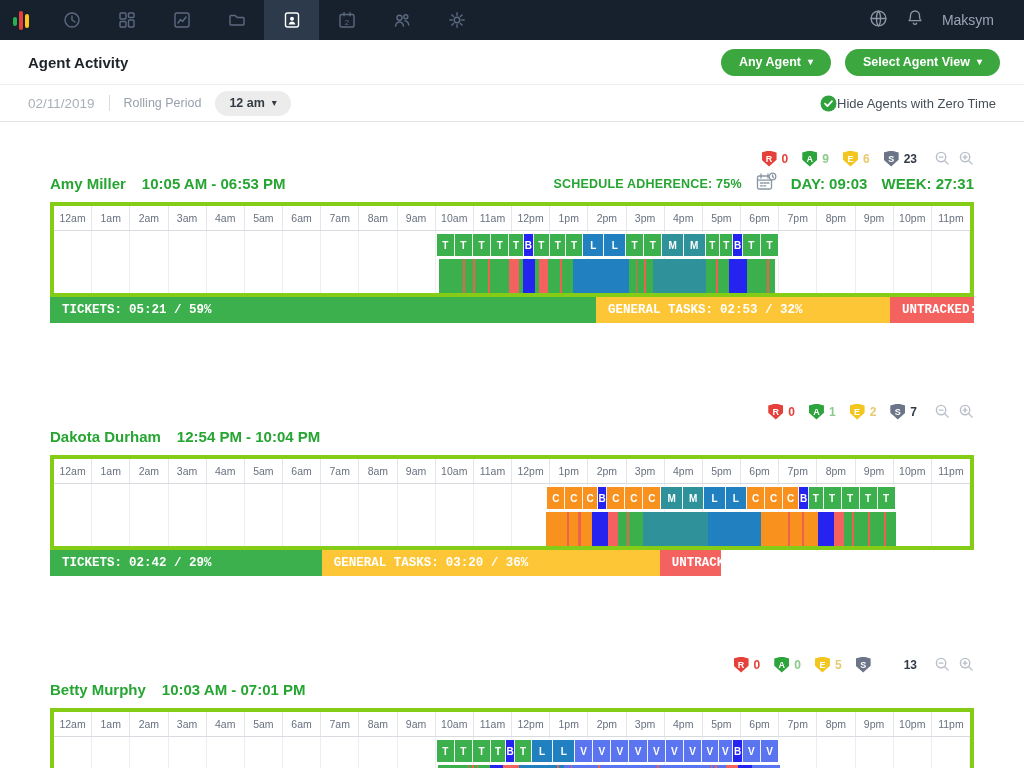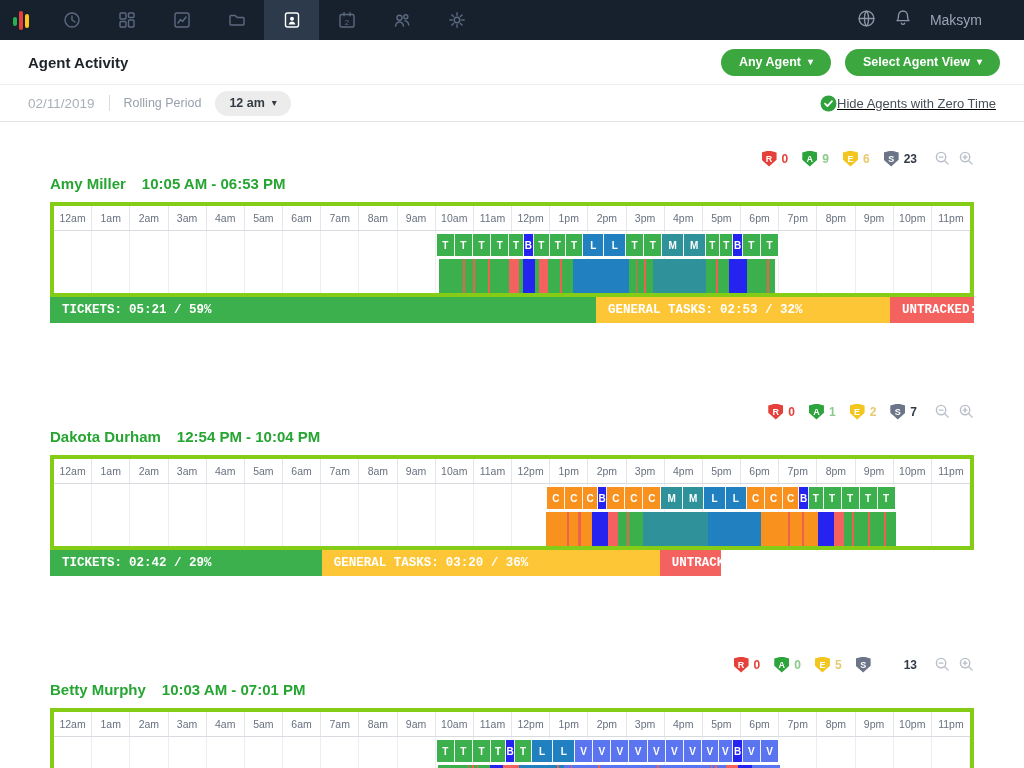--- a/index.html
+++ b/index.html
@@ -4,39 +4,39 @@
 <style>
   html,body{margin:0;padding:0;width:1024px;height:768px;overflow:hidden;background:#fff;
     font-family:"Liberation Sans","DejaVu Sans",sans-serif;-webkit-font-smoothing:antialiased;}
   
   .navbar{height:40px;background:#17212e;display:flex;align-items:stretch;}
   .logo-wrap{width:44px;display:flex;align-items:center;justify-content:center;}
   .nav-item{width:55px;display:flex;align-items:center;justify-content:center;cursor:pointer;}
   .nav-item svg{stroke:#5c6a80;fill:none;stroke-width:1.4;stroke-linecap:round;stroke-linejoin:round;}
   .nav-item.active{background:#2c3a4b;}
   .nav-item.active svg{stroke:#fff;}
-  .nav-right{margin-left:auto;display:flex;align-items:center;gap:18px;padding-right:42px;}
+  .nav-right{margin-left:auto;display:flex;align-items:center;gap:18px;padding-right:30px;}
   .nav-right svg{stroke:#8b95a4;fill:none;stroke-width:1.3;stroke-linecap:round;stroke-linejoin:round;}
   .nav-user{color:#9aa4b2;font-size:14px;cursor:pointer;}
   
   .page-header{height:44px;display:flex;align-items:center;border-bottom:1px solid #ececec;padding:0 24px 0 28px;}
   .page-title{font-size:15px;font-weight:700;color:#1e2429;}
   .header-actions{margin-left:auto;display:flex;gap:14px;}
   .pill-btn{background:#3ca63f;color:#fff;font-size:12.5px;font-weight:700;border:none;border-radius:15px;
     height:27px;padding:0 18px;display:flex;align-items:center;gap:7px;cursor:pointer;}
   .caret{font-size:10px;line-height:1;}
   
   .filter-bar{height:36px;display:flex;align-items:center;border-bottom:1px solid #e3e5e9;padding:0 28px;}
   .filter-date{color:#a9b0bb;font-size:13.5px;cursor:pointer;}
   .v-div{width:1px;height:16px;background:#d7dade;margin:0 14px;}
   .rolling-label{color:#99a1ac;font-size:12.5px;margin-right:14px;}
   .period-pill{background:#ececec;border-radius:14px;height:25px;padding:0 14px;display:flex;align-items:center;gap:7px;
     font-size:12.5px;font-weight:700;color:#333a42;cursor:pointer;}
   .period-pill .caret{color:#333a42;}
-  .hide-zero{margin-left:auto;display:flex;align-items:center;cursor:pointer;text-decoration:underline;}
+  .hide-zero{margin-left:auto;display:flex;align-items:center;cursor:pointer;}
   .hide-zero-label{color:#454f5a;font-size:13px;}
   
   .content{padding:28px 50px 0 50px;}
   .agent{margin-bottom:80px;}
   .badges-row{display:flex;justify-content:flex-end;align-items:center;gap:14px;height:17px;margin-bottom:6px;}
   .badge{display:flex;align-items:center;gap:5px;}
   .shield{width:15px;height:16px;display:inline-flex;align-items:center;justify-content:center;
     color:#fff;font-size:9px;font-weight:700;
     clip-path:polygon(50% 0%,100% 12%,100% 58%,50% 100%,0% 58%,0% 12%);}
   .bcount{font-size:12px;font-weight:700;}
@@ -212,20 +212,34 @@
         <svg width="15" height="15" viewBox="0 0 16 16">
             <circle cx="6.5" cy="6.5" r="5"></circle>
             <path d="M10.4 10.4L14 14"></path>
             <path d="M4.5 6.5h4M6.5 4.5v4"></path>
           </svg>
       </span>
     </div>
     <div class="title-row">
       <span class="agent-name">Amy Miller</span>
       <span class="agent-shift">10:05 AM - 06:53 PM</span>
+      <span class="title-right">
+        <span class="adherence">SCHEDULE ADHERENCE: 75%</span>
+        <span class="cal-icon">
+          <svg width="21" height="20" viewBox="0 0 21 20">
+            <rect x="1.5" y="4" width="14" height="13" rx="1.5"></rect>
+            <path d="M5 2v4M12 2v4M1.5 8.2h14"></path>
+            <path d="M4.5 11h2M7.8 11h2M11 11h2M4.5 13.8h2M7.8 13.8h2"></path>
+            <circle cx="16.5" cy="4.5" r="3.3" fill="#fff"></circle>
+            <path d="M16.5 3v1.6l1.1 1"></path>
+          </svg>
+        </span>
+        <span class="day-total">DAY: 09:03</span>
+        <span class="week-total">WEEK: 27:31</span>
+      </span>
     </div>
     <div class="timeline">
       <div class="tl-header">
           <div class="hcell">12am</div>
           <div class="hcell">1am</div>
           <div class="hcell">2am</div>
           <div class="hcell">3am</div>
           <div class="hcell">4am</div>
           <div class="hcell">5am</div>
           <div class="hcell">6am</div>

